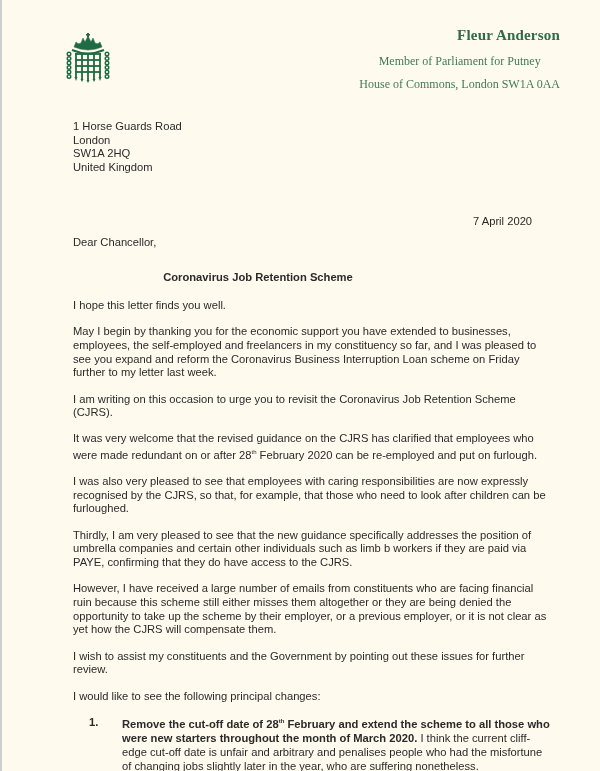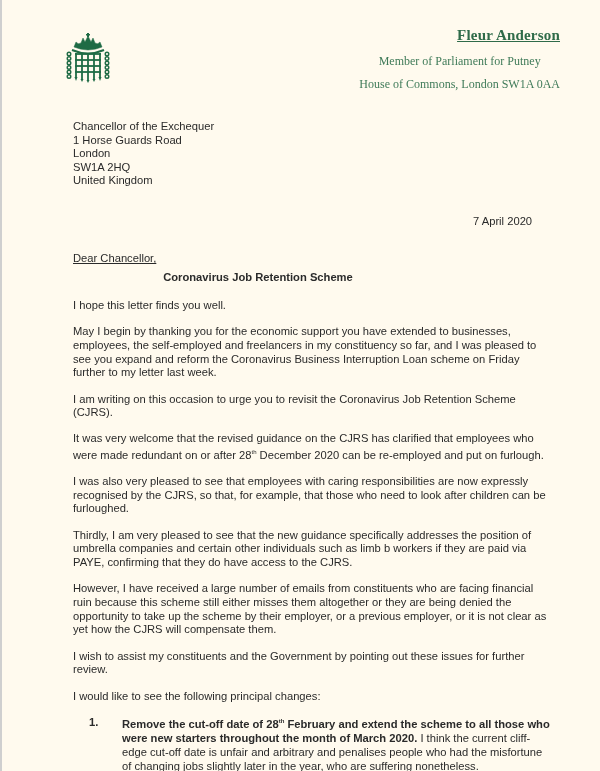--- a/index.html
+++ b/index.html
@@ -6,25 +6,25 @@
   body {
     width: 600px; height: 771px; overflow: hidden;
     background: #fffaee;
     position: relative;
     font-family: "Liberation Sans", sans-serif;
     color: #2a2a2a;
   }
   .edge { position: absolute; left: 0; top: 0; width: 2px; height: 771px; background: #cfcfcf; }
   .logo { position: absolute; left: 64px; top: 33px; width: 48px; height: 50px; }
   .letterhead { position: absolute; right: 40px; top: 27px; text-align: right; font-family: "Liberation Serif", "DejaVu Serif", serif; color: #3f7a58; }
-  .lh-name { font-size: 15px; font-weight: bold; color: #2f6b49; margin-bottom: 10px; letter-spacing: 0.2px; text-decoration: underline; }
+  .lh-name { font-size: 15px; font-weight: bold; color: #2f6b49; margin-bottom: 10px; letter-spacing: 0.2px; }
   .lh-line { font-size: 12px; margin-bottom: 8px; text-align: center; }
   .address { position: absolute; left: 73px; top: 120px; font-size: 11.2px; line-height: 13.6px; }
   .date { position: absolute; left: 473px; top: 215px; font-size: 11.2px; text-align: center; }
-  .salutation { position: absolute; left: 73px; top: 252px; font-size: 11.2px; text-decoration: underline; }
+  .salutation { position: absolute; left: 73px; top: 236px; font-size: 11.2px; }
   .subject { position: absolute; left: 0; width: 500px; text-align: center; top: 271px; font-size: 11.2px; font-weight: bold; padding-left: 16px; box-sizing: border-box; }
   .body { position: absolute; left: 73px; top: 299px; width: 480px; font-size: 11.2px; line-height: 13.7px; }
   .body p { margin: 0 0 12.5px 0; }
   .body sup { font-size: 6px; }
   .list { margin: 0; padding: 0; list-style: none; }
   .list li { position: relative; padding-left: 33px; margin-left: 16px; }
   .list .num { position: absolute; left: 0; top: 0; font-weight: bold; }
   .list .bold { font-weight: bold; }
 </style>
 </head>
@@ -76,36 +76,35 @@
   </g>
 </svg>
 
 <div class="letterhead">
   <div class="lh-name">Fleur Anderson</div>
   <div class="lh-line">Member of Parliament for Putney</div>
   <div class="lh-line">House of Commons, London SW1A 0AA</div>
 </div>
 
 <div class="address">
-  <div>Chancellor of the Exchequer</div>
   <div>1 Horse Guards Road</div>
   <div>London</div>
   <div>SW1A 2HQ</div>
   <div>United Kingdom</div>
 </div>
 
 <div class="date">7 April 2020</div>
 <div class="salutation">Dear Chancellor,</div>
 <div class="subject">Coronavirus Job Retention Scheme</div>
 
 <div class="body">
   <p>I hope this letter finds you well.</p>
   <p>May I begin by thanking you for the economic support you have extended to businesses, employees, the self-employed and freelancers in my constituency so far, and I was pleased to see you expand and reform the Coronavirus Business Interruption Loan scheme on Friday further to my letter last week.</p>
   <p>I am writing on this occasion to urge you to revisit the Coronavirus Job Retention Scheme (CJRS).</p>
-  <p><span>It was very welcome that the revised guidance on the CJRS has clarified that employees who were made redundant on or after 28</span><sup>th</sup><span> December 2020 can be re-employed and put on furlough.</span></p>
+  <p><span>It was very welcome that the revised guidance on the CJRS has clarified that employees who were made redundant on or after 28</span><sup>th</sup><span> February 2020 can be re-employed and put on furlough.</span></p>
   <p>I was also very pleased to see that employees with caring responsibilities are now expressly recognised by the CJRS, so that, for example, that those who need to look after children can be furloughed.</p>
   <p>Thirdly, I am very pleased to see that the new guidance specifically addresses the position of umbrella companies and certain other individuals such as limb b workers if they are paid via PAYE, confirming that they do have access to the CJRS.</p>
   <p>However, I have received a large number of emails from constituents who are facing financial ruin because this scheme still either misses them altogether or they are being denied the opportunity to take up the scheme by their employer, or a previous employer, or it is not clear as yet how the CJRS will compensate them.</p>
   <p>I wish to assist my constituents and the Government by pointing out these issues for further review.</p>
   <p>I would like to see the following principal changes:</p>
   <ol class="list">
     <li>
       <span class="num">1.</span>
       <span class="bold"><span>Remove the cut-off date of 28</span><sup>th</sup><span> February and extend the scheme to all those who were new starters throughout the month of March 2020.</span></span><span> I think the current cliff-edge cut-off date is unfair and arbitrary and penalises people who had the misfortune of changing jobs slightly later in the year, who are suffering nonetheless.</span>
     </li>

